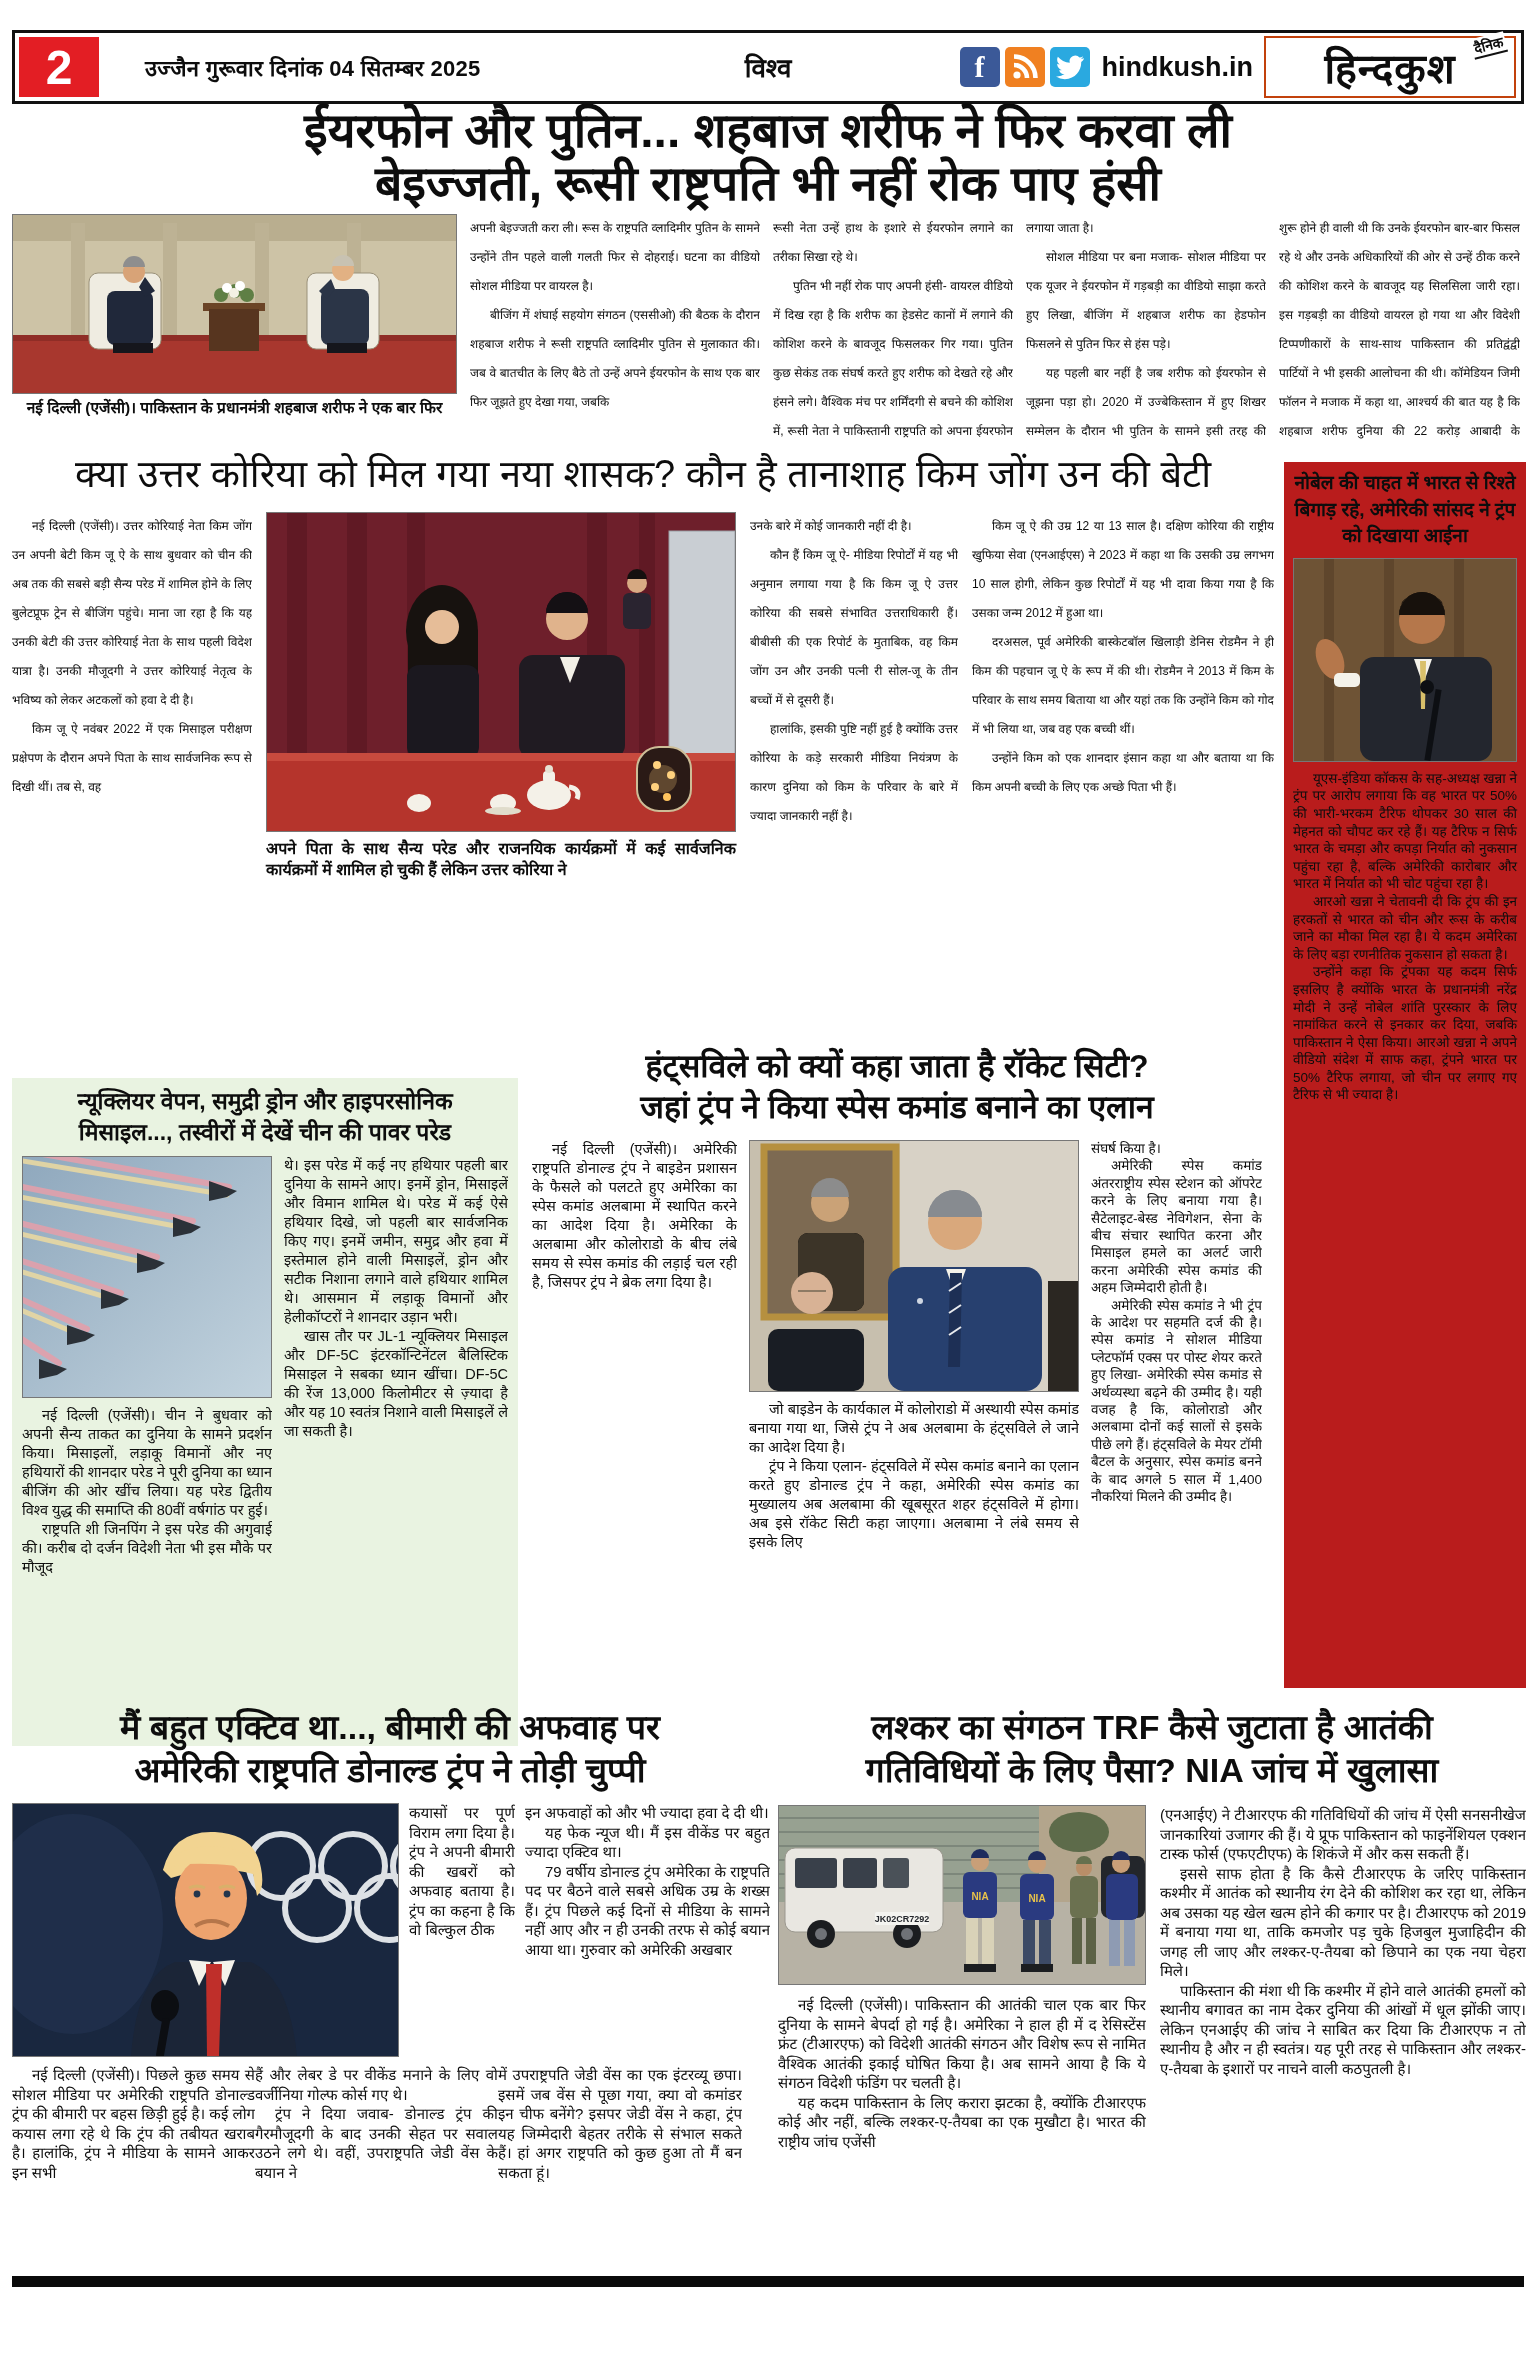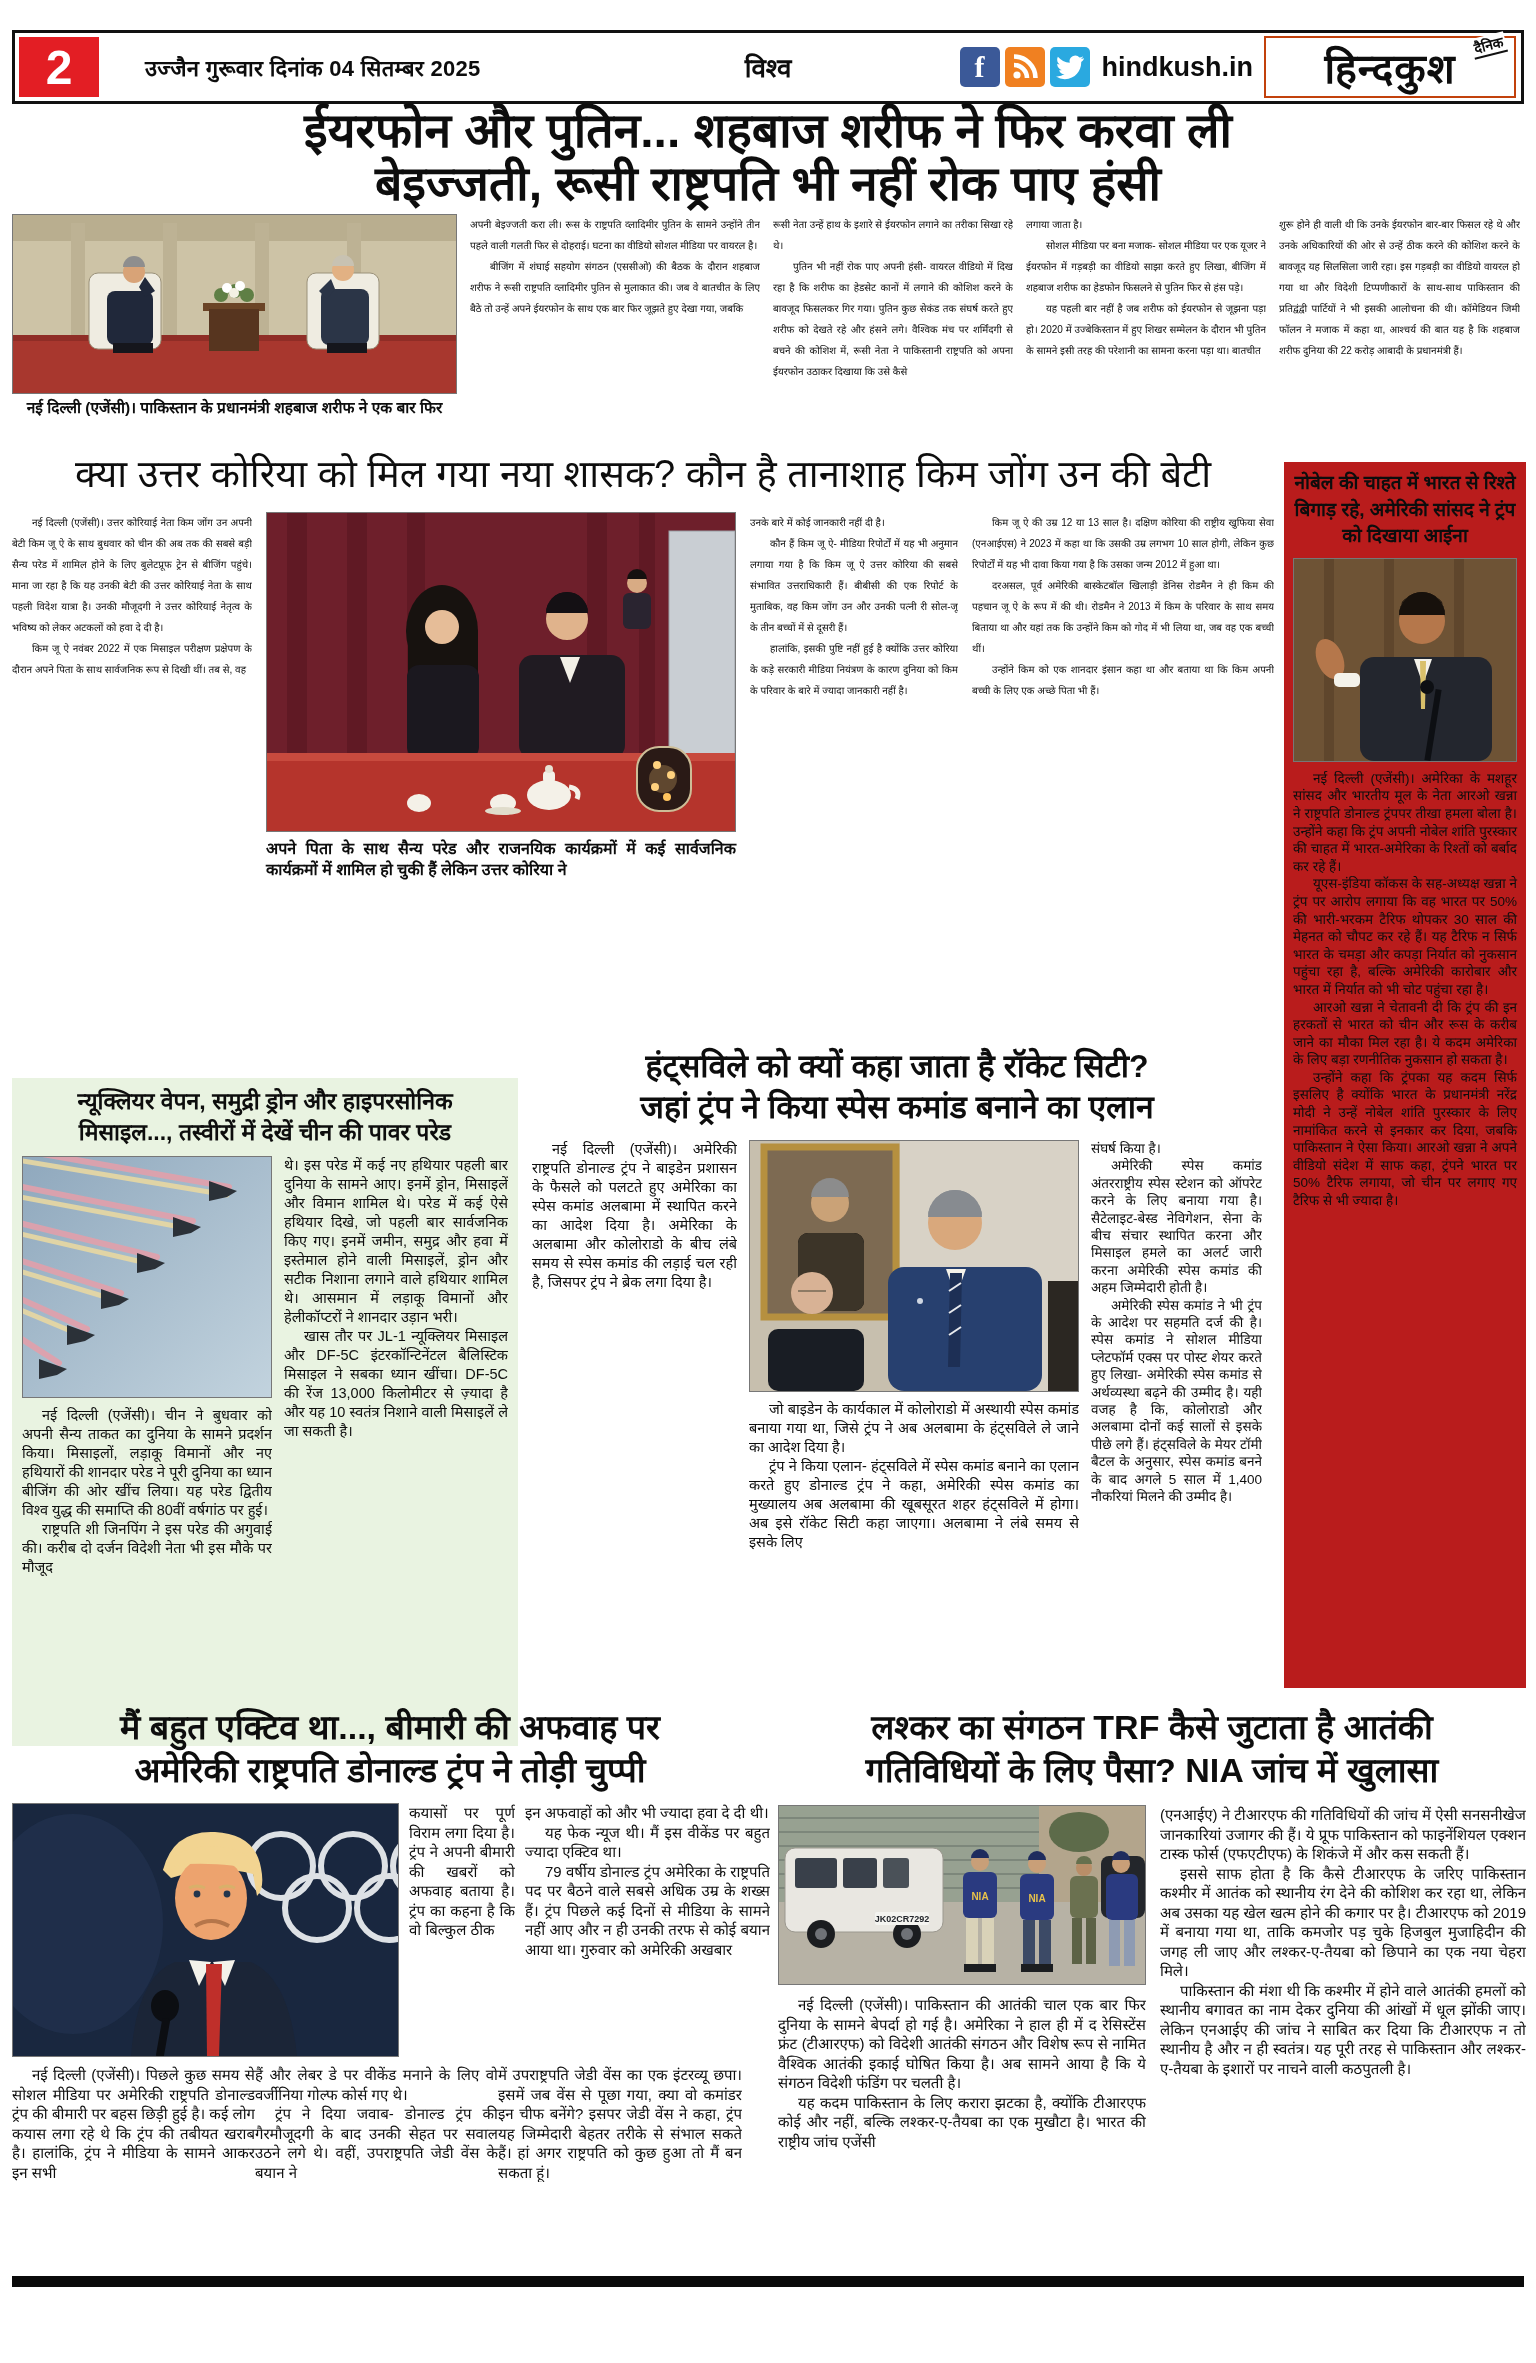--- a/index.html
+++ b/index.html
@@ -19,21 +19,21 @@
   .tw{background:#2aa9e0;}
   .site{font-size:27px;font-weight:900;margin-left:7px;}
   .logo{position:absolute;right:5px;top:3px;width:252px;height:62px;border:2px solid #c2410c;
         display:flex;align-items:center;justify-content:center;box-sizing:border-box;}
   .logo-main{font-size:41px;font-weight:900;letter-spacing:1px;}
   .logo-tag{position:absolute;top:-3px;right:8px;font-size:14px;font-weight:900;
             transform:rotate(-14deg);border-bottom:2px solid #111;background:#fff;padding:0 2px;}
   
   .mainhead{position:absolute;left:12px;top:104px;width:1512px;text-align:center;
             font-weight:900;font-size:48px;line-height:53px;}
-  .col{text-align:justify;font-size:10px;line-height:21px;overflow:hidden;}
+  .col{text-align:justify;font-size:12px;line-height:29px;overflow:hidden;}
   .col p{margin:0;}
   p.ind{text-indent:20px;}
   .figcap{font-weight:800;font-size:15.5px;line-height:1.32;text-align:center;margin-top:4px;}
   .figimg{display:block;border:1px solid #777;}
   .art1{position:absolute;left:12px;top:214px;width:1512px;height:238px;display:flex;gap:13px;}
   
   .kim{position:absolute;left:12px;top:452px;width:1262px;}
   .kimhead{font-size:38px;font-weight:400;text-align:center;line-height:1.2;}
   .kimbody{display:flex;gap:14px;margin-top:14px;}
   .kimcap{font-weight:800;font-size:16px;line-height:1.35;text-align:justify;margin-top:6px;}
@@ -229,21 +229,20 @@
         <path d="M105 56 a23 23 0 0 1 46 0" fill="#17110c"></path>
         <rect x="66" y="98" width="132" height="104" rx="14" fill="#23262e"></rect>
         <polygon points="120,100 138,100 129,126" fill="#f4f2ea"></polygon>
         <polygon points="126,102 132,102 131,150 127,150" fill="#d9c06a"></polygon>
         <ellipse cx="36" cy="100" rx="13" ry="21" transform="rotate(-22 36 100)" fill="#b5774b"></ellipse>
         <rect x="40" y="114" width="26" height="14" rx="5" fill="#f4f2ea"></rect>
         <rect x="136" y="130" width="6" height="72" transform="rotate(9 139 166)" fill="#0d0f13"></rect>
         <circle cx="133" cy="128" r="7" fill="#0d0f13"></circle>
       </svg>
     </div>
-    <p class="ind">नई दिल्ली (एजेंसी)। अमेरिका के मशहूर सांसद और भारतीय मूल के नेता आरओ खन्ना ने राष्ट्रपति डोनाल्ड ट्रंपपर तीखा हमला बोला है। उन्होंने कहा कि ट्रंप अपनी नोबेल शांति पुरस्कार की चाहत में भारत-अमेरिका के रिश्तों को बर्बाद कर रहे हैं।</p>
     <p class="ind">यूएस-इंडिया कॉकस के सह-अध्यक्ष खन्ना ने ट्रंप पर आरोप लगाया कि वह भारत पर 50% की भारी-भरकम टैरिफ थोपकर 30 साल की मेहनत को चौपट कर रहे हैं। यह टैरिफ न सिर्फ भारत के चमड़ा और कपड़ा निर्यात को नुकसान पहुंचा रहा है, बल्कि अमेरिकी कारोबार और भारत में निर्यात को भी चोट पहुंचा रहा है।</p>
     <p class="ind">आरओ खन्ना ने चेतावनी दी कि ट्रंप की इन हरकतों से भारत को चीन और रूस के करीब जाने का मौका मिल रहा है। ये कदम अमेरिका के लिए बड़ा रणनीतिक नुकसान हो सकता है।</p>
     <p class="ind">उन्होंने कहा कि ट्रंपका यह कदम सिर्फ इसलिए है क्योंकि भारत के प्रधानमंत्री नरेंद्र मोदी ने उन्हें नोबेल शांति पुरस्कार के लिए नामांकित करने से इनकार कर दिया, जबकि पाकिस्तान ने ऐसा किया। आरओ खन्ना ने अपने वीडियो संदेश में साफ कहा, ट्रंपने भारत पर 50% टैरिफ लगाया, जो चीन पर लगाए गए टैरिफ से भी ज्यादा है।</p>
   </div>
 
   <div class="china">
     <div class="chinahead">
       <div>न्यूक्लियर वेपन, समुद्री ड्रोन और हाइपरसोनिक</div>
       <div>मिसाइल..., तस्वीरों में देखें चीन की पावर परेड</div>
     </div>

